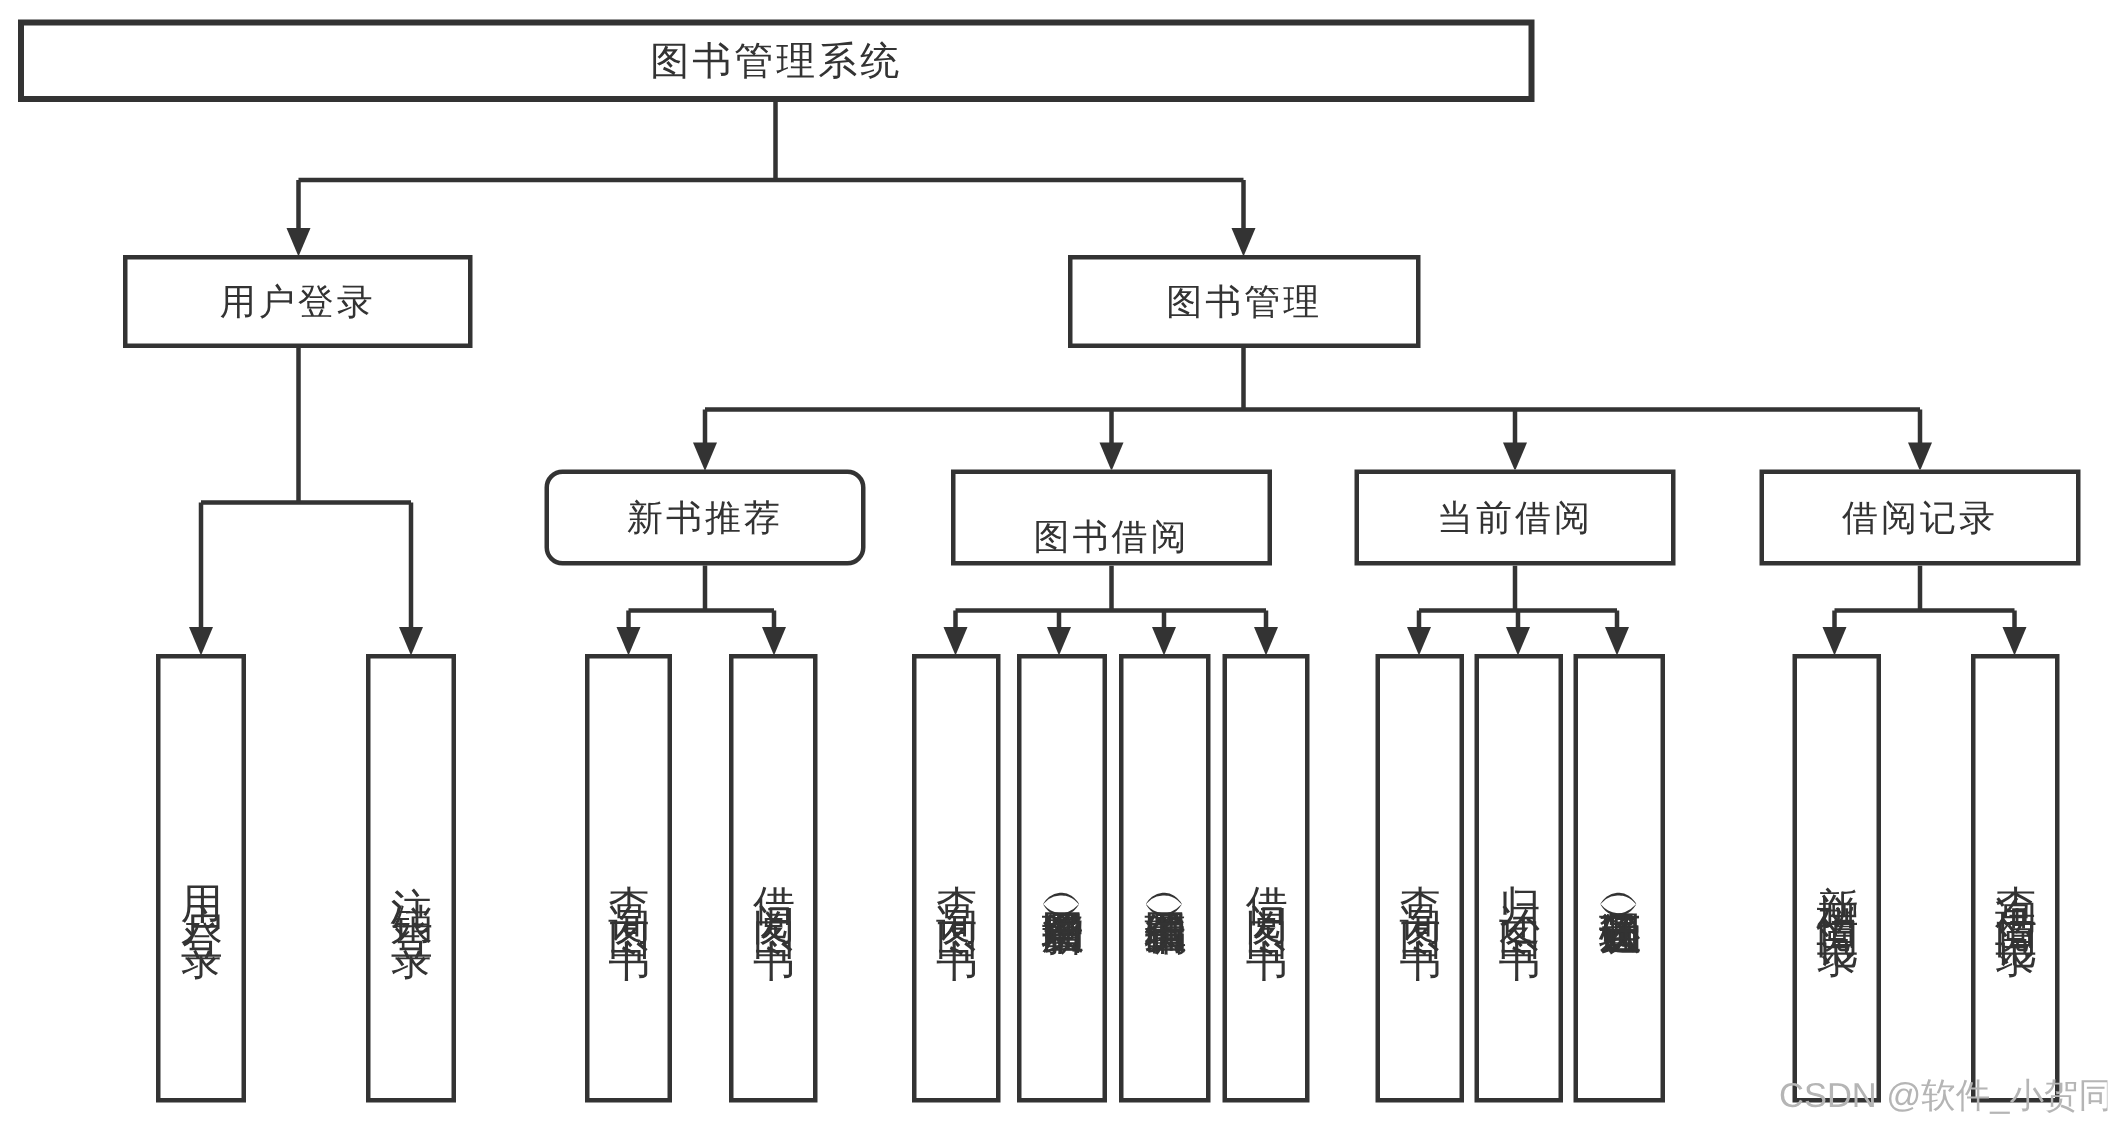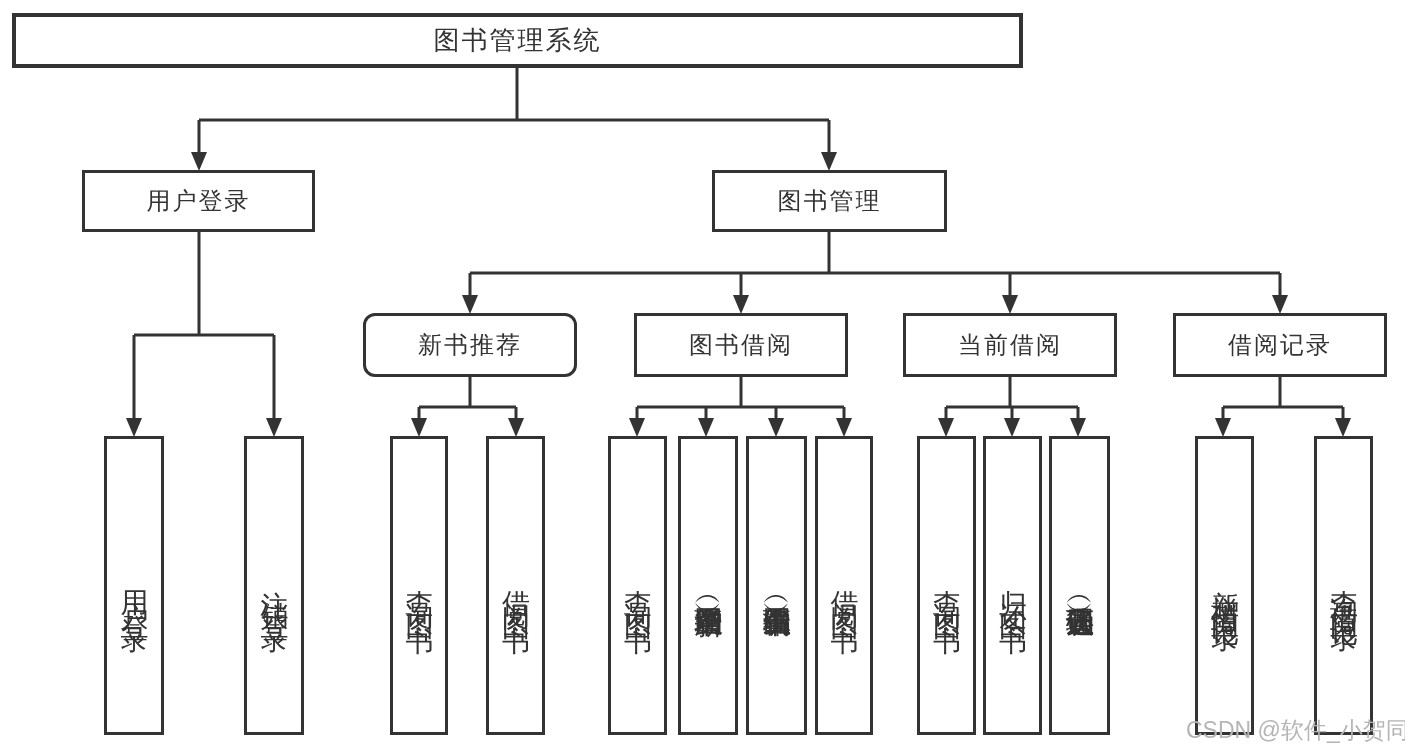--- a/index.html
+++ b/index.html
@@ -41,21 +41,21 @@
   }
   .root-node{
     left:12px;top:13px;width:1011px;height:55px;
     border-width:4px;
     font-size:26px;
   }
   .n-user-login{left:82px;top:170px;width:233px;height:62px;}
   .n-book-mgmt{left:712px;top:170px;width:235px;height:62px;}
   .lvl3{top:313px;width:214px;height:64px;}
   .n-new-book{left:363px;border-radius:12px;}
-  .n-book-borrow{left:634px;}
+  .n-book-borrow{left:634px;align-items:flex-end;}
   .n-current-borrow{left:903px;}
   .n-borrow-record{left:1173px;}
   .leaf{
     position:absolute;
     top:436px;height:299px;
     box-sizing:border-box;
     border:3px solid var(--line);
     background:#ffffff;
     display:flex;
     align-items:center;

